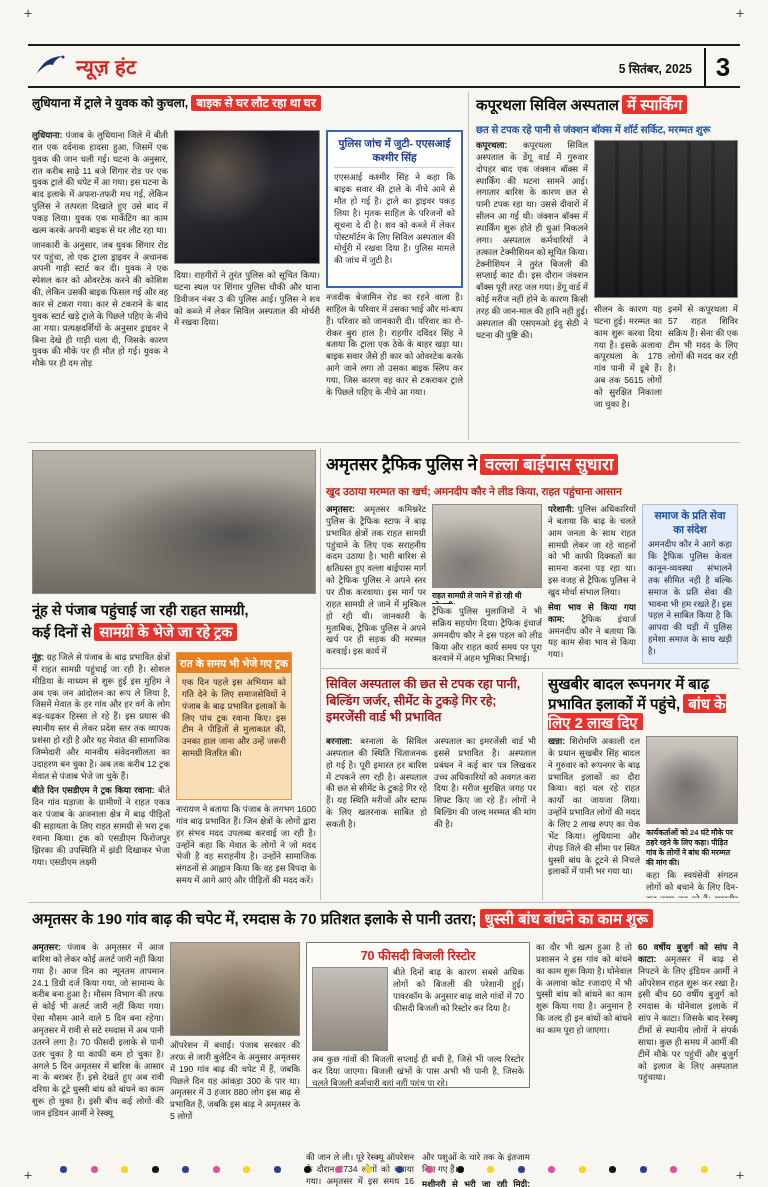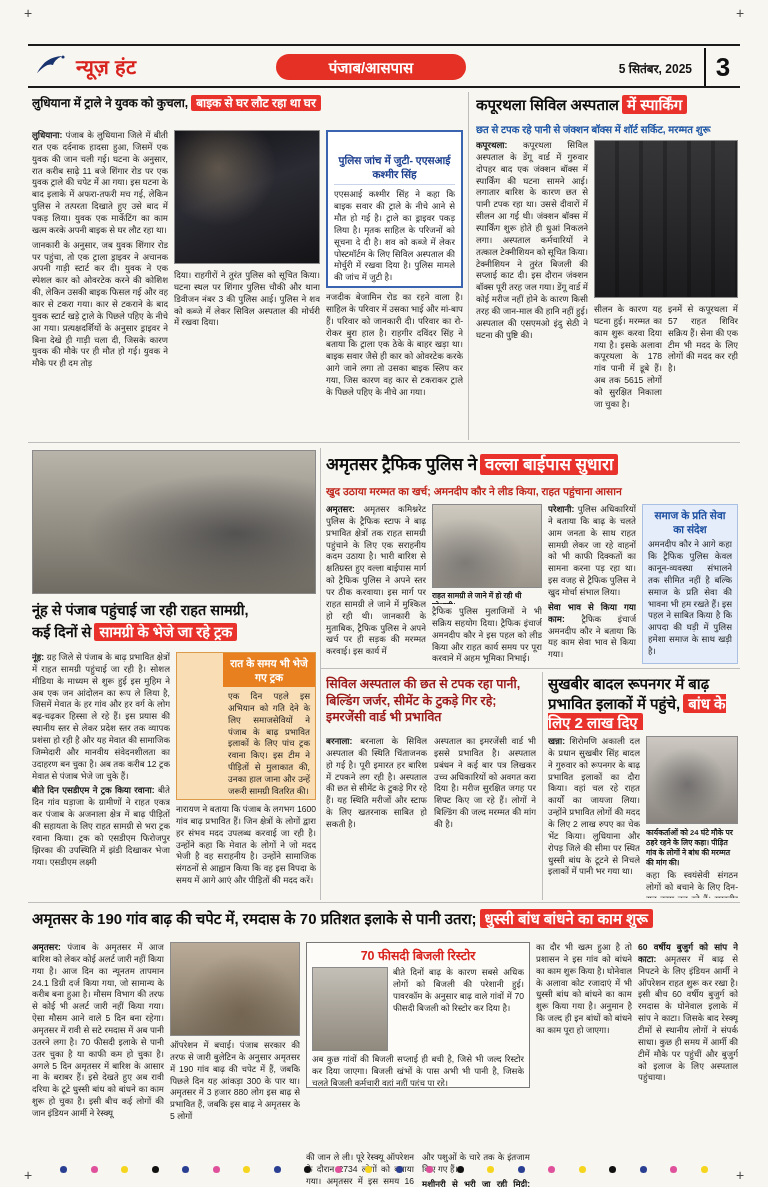--- a/index.html
+++ b/index.html
@@ -28,21 +28,21 @@
   
   .photo { border:1px solid #8a8a8a; }
   .ph-night { background:radial-gradient(circle at 30% 28%, rgba(255,225,170,.28), transparent 42%), linear-gradient(160deg,#101016 0%,#2b2b33 45%,#141417 100%); }
   .ph-panel { background:repeating-linear-gradient(90deg,#4d4d4f 0 20px,#3b3b3d 20px 24px), linear-gradient(180deg,#59595b,#2e2e30); background-blend-mode:overlay; }
   .ph-truck { background:radial-gradient(ellipse at 72% 58%, rgba(35,35,42,.55), transparent 52%), linear-gradient(180deg,#b9b4aa,#8e8a80 60%,#6f6b62); }
   .ph-road { background:radial-gradient(ellipse at 30% 70%, rgba(60,60,66,.4), transparent 55%), linear-gradient(180deg,#cfcac0,#9a948a); }
   .ph-meet { background:radial-gradient(ellipse at 45% 55%, rgba(50,50,56,.45), transparent 55%), linear-gradient(180deg,#cdc9c2,#8a867f); }
   .ph-flood { background:radial-gradient(ellipse at 55% 75%, rgba(90,75,55,.5), transparent 60%), linear-gradient(180deg,#b9ab97,#7d715f); }
   .ph-small { background:linear-gradient(180deg,#c4bfb6,#8f897e); }
   
-  .police-box { border:2px solid #3a63b0; background:#ffffff; padding:22px 6px; overflow:hidden; }
+  .police-box { border:2px solid #3a63b0; background:#ffffff; padding:5px 6px; overflow:hidden; }
   .box-title-blue { color:#1d3f8f; font-weight:700; font-size:10.5px; text-align:center; line-height:1.3; margin-bottom:4px; border-bottom:1px solid #c9d4ea; padding-bottom:3px; }
   .orange-box { background:#f9ddb5; border:1px solid #dd9b4a; overflow:hidden; }
   .ob-title { background:#e9801f; color:#fff; font-weight:700; font-size:10.5px; text-align:center; padding:3px 2px; }
   .ob-body { padding:4px 5px; }
   .service-box { background:#e4edf9; border:1px solid #a9c0e4; padding:4px 5px; overflow:hidden; }
   .sb-title { color:#1d4fa0; font-weight:700; font-size:10.5px; text-align:center; line-height:1.3; margin-bottom:3px; }
   .barnala-title { color:#9d1c1c; font-weight:700; font-size:12.5px; line-height:1.32; overflow:hidden; }
   .box70 { border:1.5px solid #777; background:#fdfcf8; padding:4px 5px; overflow:hidden; }
   .b70-title { color:#d8231e; font-weight:700; font-size:12.5px; text-align:center; margin-bottom:3px; }
   .b70-row { display:flex; gap:5px; }
@@ -66,21 +66,20 @@
   <div class="abs logo" style="left:36px; top:50px; height:32px;">
     <span>
       <svg width="34" height="22" viewBox="0 0 34 22">
           <path d="M1 20 C8 8, 14 4, 26 3 C20 6, 18 9, 17 12 C13 10, 8 13, 1 20 Z" fill="#18336e"></path>
           <circle cx="27" cy="4" r="1.6" fill="#18336e"></circle>
         </svg>
     </span>
     <span class="logo-text">न्यूज़ हंट</span>
   </div>
 
-  <div class="abs pill" style="left:276px; top:54px; width:190px; height:26px;">पंजाब/आसपास</div>
 
   <div class="abs date-text" style="left:570px; top:60px; width:122px;">5 सितंबर, 2025</div>
   <div class="abs pagenum" style="left:704px; top:48px; width:36px; height:38px;">3</div>
 
   <div>
     <h1 class="abs headline" style="left:32px; top:94px; width:432px; font-size:12px;">
       <span>लुधियाना में ट्राले ने युवक को कुचला,</span><span class="hl-red">बाइक से घर लौट रहा था घर</span>
     </h1>
     <div class="abs body-text" style="left:32px; top:130px; width:136px; height:308px;">
         <p class="para"><b>लुधियाना: </b>पंजाब के लुधियाना जिले में बीती रात एक दर्दनाक हादसा हुआ, जिसमें एक युवक की जान चली गई। घटना के अनुसार, रात करीब साढ़े 11 बजे शिंगार रोड पर एक युवक ट्राले की चपेट में आ गया। इस घटना के बाद इलाके में अफरा-तफरी मच गई, लेकिन पुलिस ने तत्परता दिखाते हुए उसे बाद में पकड़ लिया। युवक एक मार्केटिंग का काम खत्म करके अपनी बाइक से घर लौट रहा था।</p>
@@ -125,21 +124,21 @@
   <div>
     <div class="abs photo ph-truck" style="left:32px; top:450px; width:284px; height:144px;"></div>
     <h2 class="abs headline" style="left:32px; top:600px; width:284px; font-size:14.5px; line-height:1.5;">
       <span style="display:block;">नूंह से पंजाब पहुंचाई जा रही राहत सामग्री,</span>
       <span style="display:block;"><span>कई दिनों से</span><span class="hl-red">सामग्री के भेजे जा रहे ट्रक</span></span>
     </h2>
     <div class="abs body-text" style="left:32px; top:652px; width:138px; height:246px;">
         <p class="para"><b>नूंह: </b>ग्रह जिले से पंजाब के बाढ़ प्रभावित क्षेत्रों में राहत सामग्री पहुंचाई जा रही है। सोशल मीडिया के माध्यम से शुरू हुई इस मुहिम ने अब एक जन आंदोलन का रूप ले लिया है, जिसमें मेवात के हर गांव और हर वर्ग के लोग बढ़-चढ़कर हिस्सा ले रहे हैं। इस प्रयास की स्थानीय स्तर से लेकर प्रदेश स्तर तक व्यापक प्रशंसा हो रही है और यह मेवात की सामाजिक जिम्मेदारी और मानवीय संवेदनशीलता का उदाहरण बन चुका है। अब तक करीब 12 ट्रक मेवात से पंजाब भेजे जा चुके हैं।</p>
         <p class="para"><b>बीते दिन एसडीएम ने ट्रक किया रवाना: </b>बीते दिन गांव घड़ाजा के ग्रामीणों ने राहत एकत्र कर पंजाब के अजनाला क्षेत्र में बाढ़ पीड़ितों की सहायता के लिए राहत सामग्री से भरा ट्रक रवाना किया। ट्रक को एसडीएम फिरोजपुर झिरका की उपस्थिति में झंडी दिखाकर भेजा गया। एसडीएम लक्ष्मी</p>
       </div>
-    <div class="abs orange-box" style="left:176px; top:652px; width:140px; height:148px;padding-left:46px;">
+    <div class="abs orange-box" style="left:176px; top:652px; width:116px; height:148px;">
       <div class="ob-title">रात के समय भी भेजे गए ट्रक</div>
       <div class="ob-body body-text">एक दिन पहले इस अभियान को गति देने के लिए समाजसेवियों ने पंजाब के बाढ़ प्रभावित इलाकों के लिए पांच ट्रक रवाना किए। इस टीम ने पीड़ितों से मुलाकात की, उनका हाल जाना और उन्हें जरूरी सामग्री वितरित की।</div>
     </div>
     <div class="abs body-text" style="left:176px; top:804px; width:140px; height:94px;">
         <p class="para">नारायण ने बताया कि पंजाब के लगभग 1600 गांव बाढ़ प्रभावित हैं। जिन क्षेत्रों के लोगों द्वारा हर संभव मदद उपलब्ध करवाई जा रही है। उन्होंने कहा कि मेवात के लोगों ने जो मदद भेजी है वह सराहनीय है। उन्होंने सामाजिक संगठनों से आह्वान किया कि वह इस विपदा के समय में आगे आएं और पीड़ितों की मदद करें।</p>
       </div>
   </div>
 
   <div class="abs divider" style="left:320px; top:448px; width:1px; height:452px;"></div>
 

